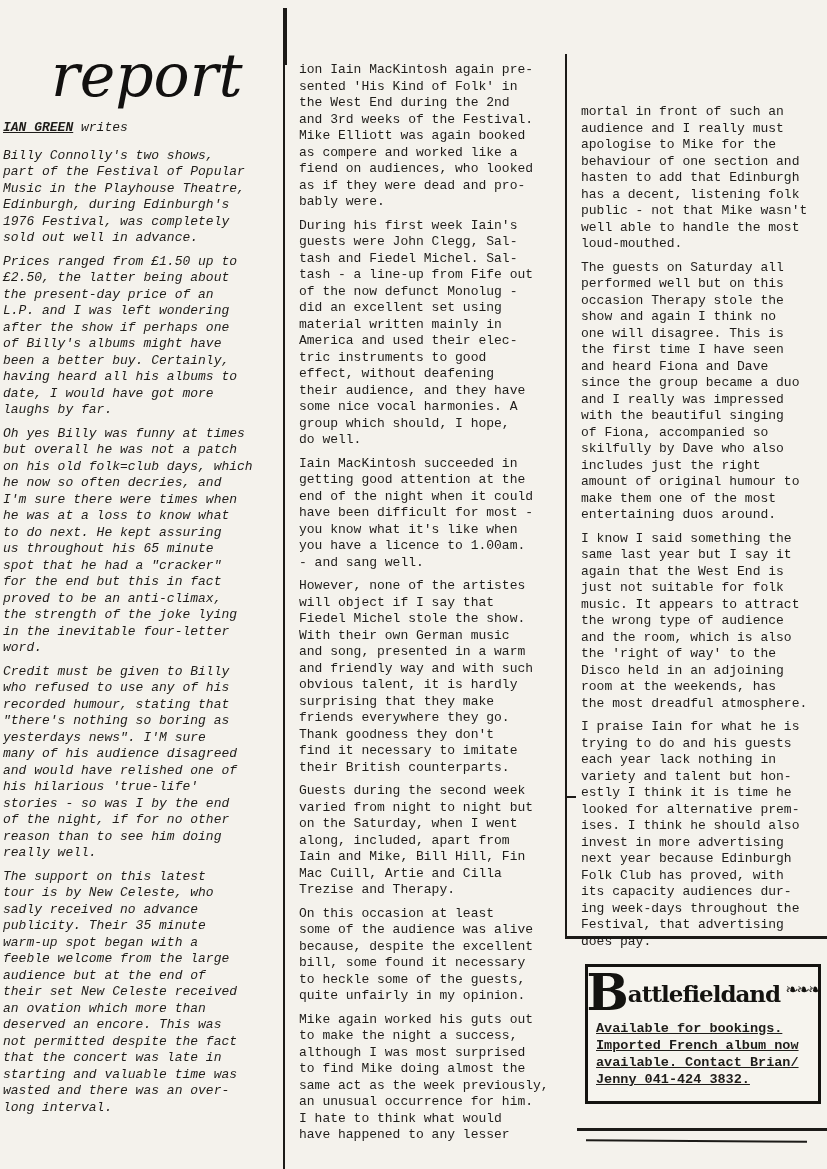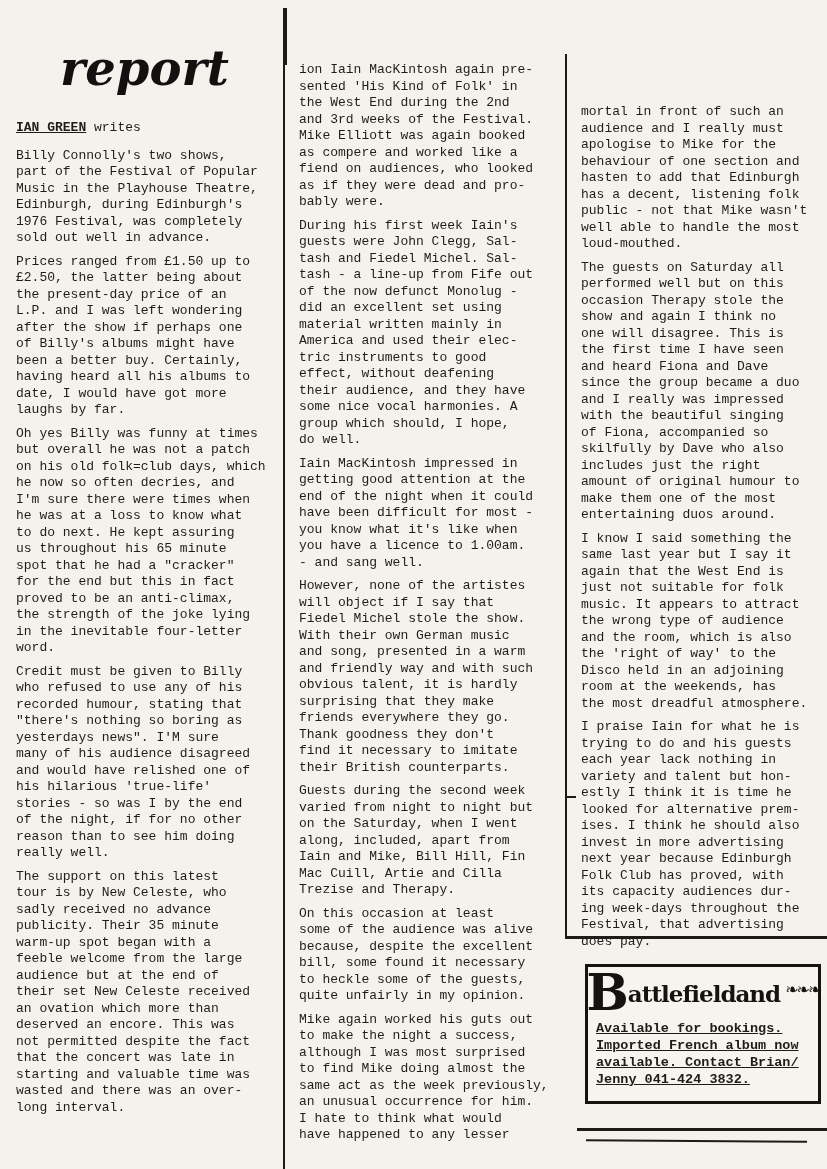--- a/index.html
+++ b/index.html
@@ -2,26 +2,26 @@
 <html><head>
 <meta charset="utf-8">
 <style>
   html,body{margin:0;padding:0;background:#d8d6d0;}
   .page{
     position:relative;width:827px;height:1169px;margin:0 auto;
     background:#f4f2ec;overflow:hidden;
     font-family:"Liberation Mono",monospace;color:#1f1d1a;
   }
   .title{
-    position:absolute;left:60px;top:40px;margin:0;
-    font-family:"DejaVu Serif",serif;font-style:italic;font-weight:bold;
-    font-size:48px;color:#121110;letter-spacing:0px;
+    position:absolute;left:51px;top:40px;margin:0;
+    font-family:"DejaVu Serif",serif;font-style:italic;font-weight:normal;
+    font-size:60px;color:#121110;letter-spacing:0px;
   }
   .col{position:absolute;font-size:13px;line-height:16.5px;}
-  .col1{left:16px;top:120px;width:268px;}
+  .col1{left:3px;top:120px;width:268px;font-style:italic;}
   .col2{left:299px;top:62px;width:272px;}
   .col3{left:581px;top:104px;width:242px;}
   .para{margin:0 0 7px;white-space:pre-line;}
   .byline{margin:0 0 11px;white-space:pre;}
   .byline-name{font-weight:bold;text-decoration:underline;}
   .rule{position:absolute;background:#1c1b18;}
   .divider1{left:283px;top:50px;width:2px;height:1119px;}
   .divider1-blob{left:283px;top:8px;width:4px;height:57px;}
   .divider2{left:565px;top:54px;width:2px;height:884px;}
   .tick{left:567px;top:796px;width:9px;height:2px;}
@@ -132,21 +132,21 @@
 of the now defunct Monolug -
 did an excellent set using
 material written mainly in
 America and used their elec-
 tric instruments to good
 effect, without deafening
 their audience, and they have
 some nice vocal harmonies. A
 group which should, I hope,
 do well.</p>
-    <p class="para">Iain MacKintosh impressed in
+    <p class="para">Iain MacKintosh succeeded in
 getting good attention at the
 end of the night when it could
 have been difficult for most -
 you know what it's like when
 you have a licence to 1.00am.
 - and sang well.</p>
     <p class="para">However, none of the artistes
 will object if I say that
 Fiedel Michel stole the show.
 With their own German music

